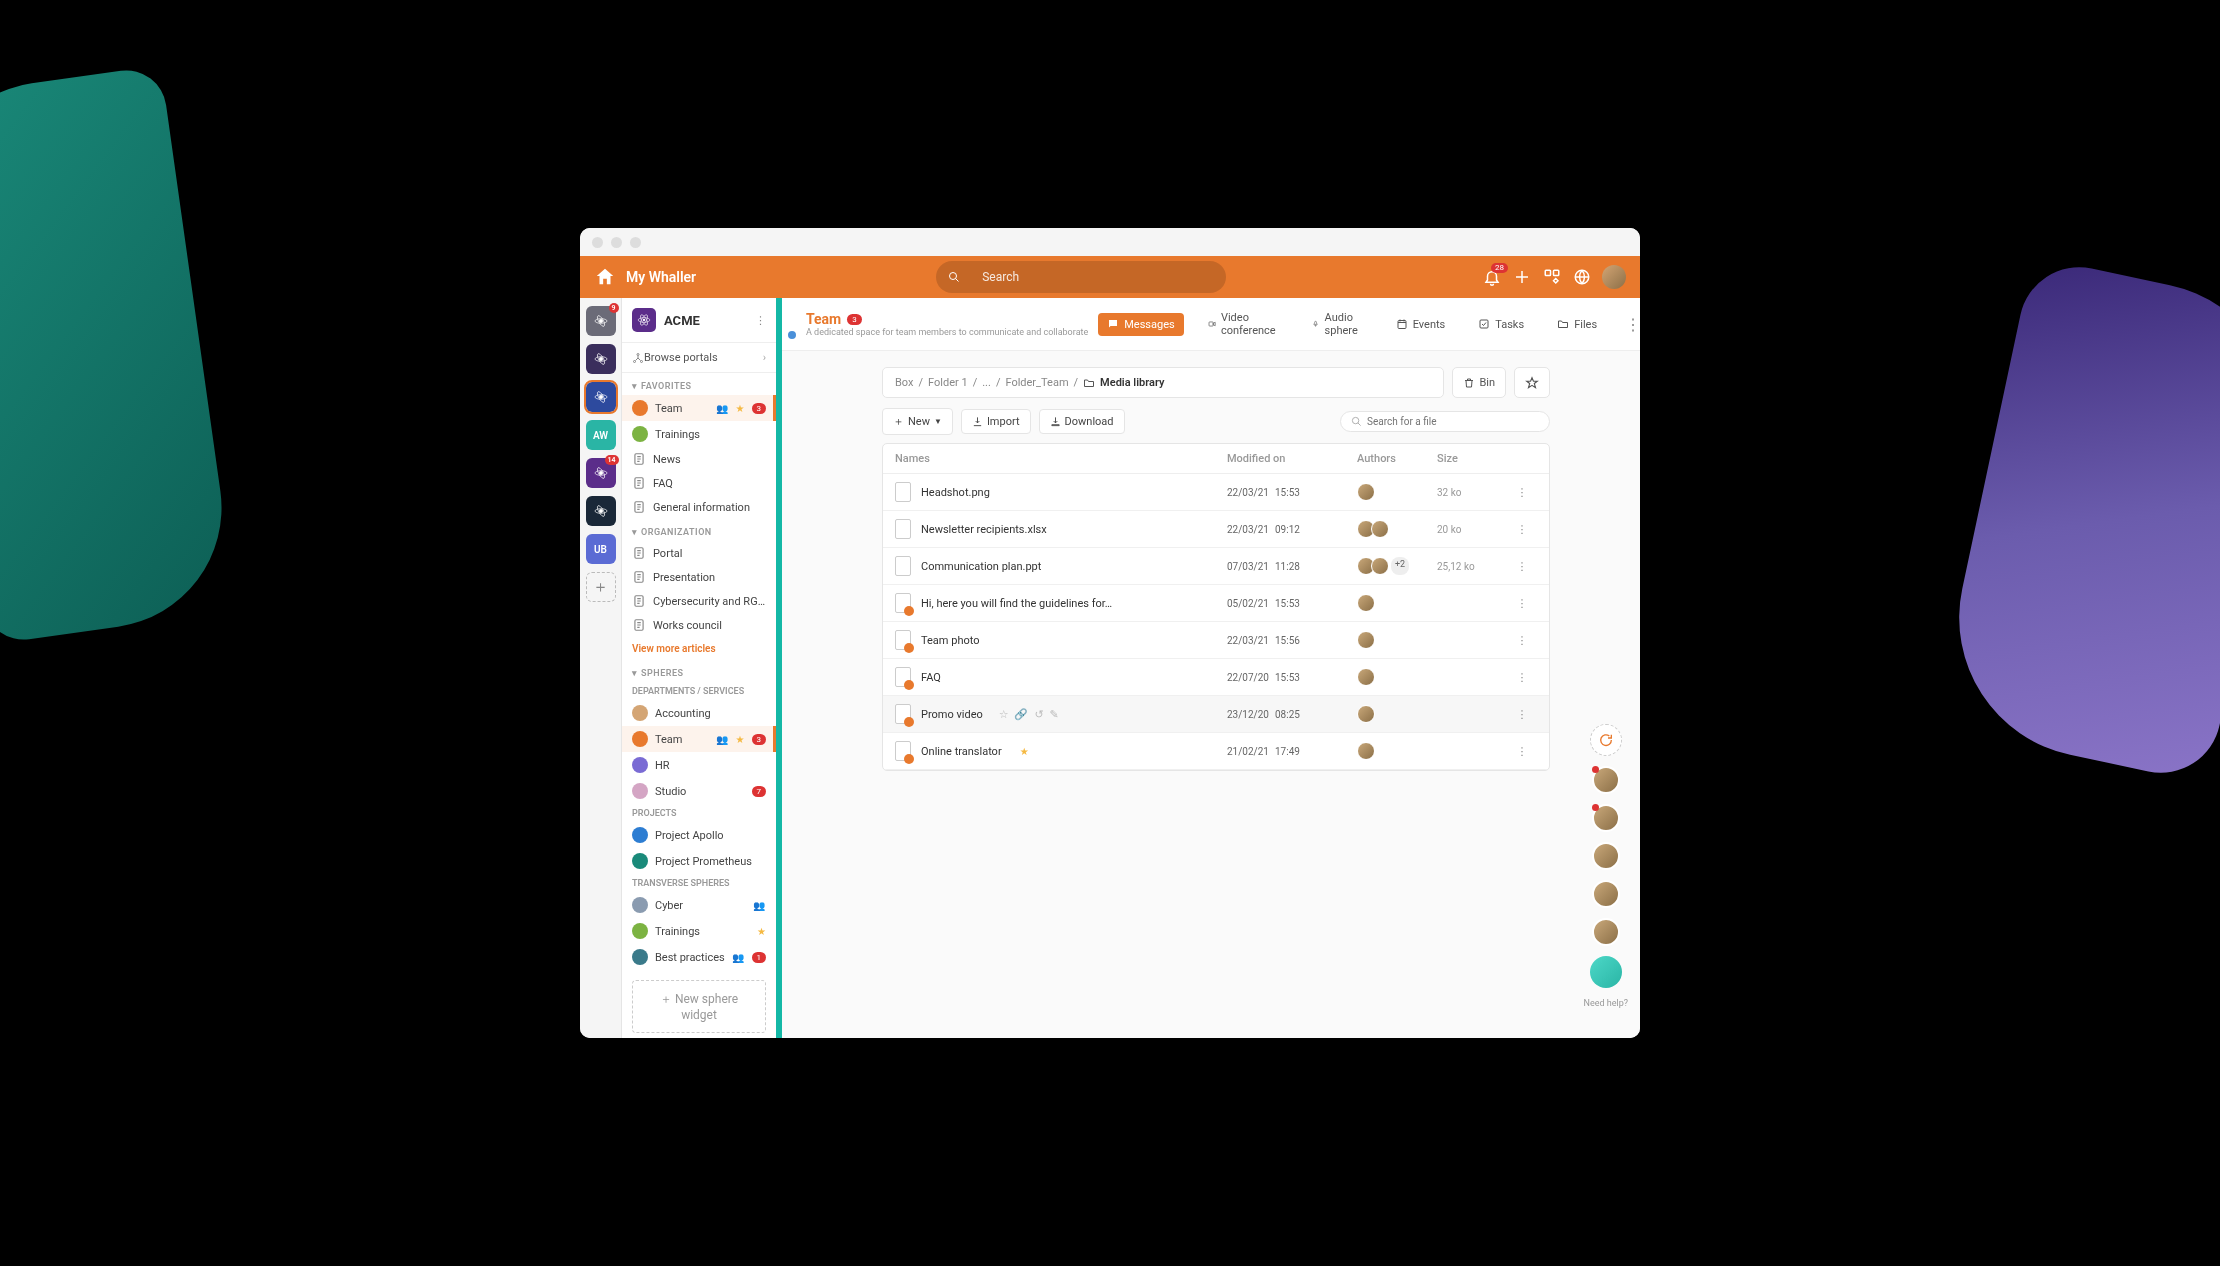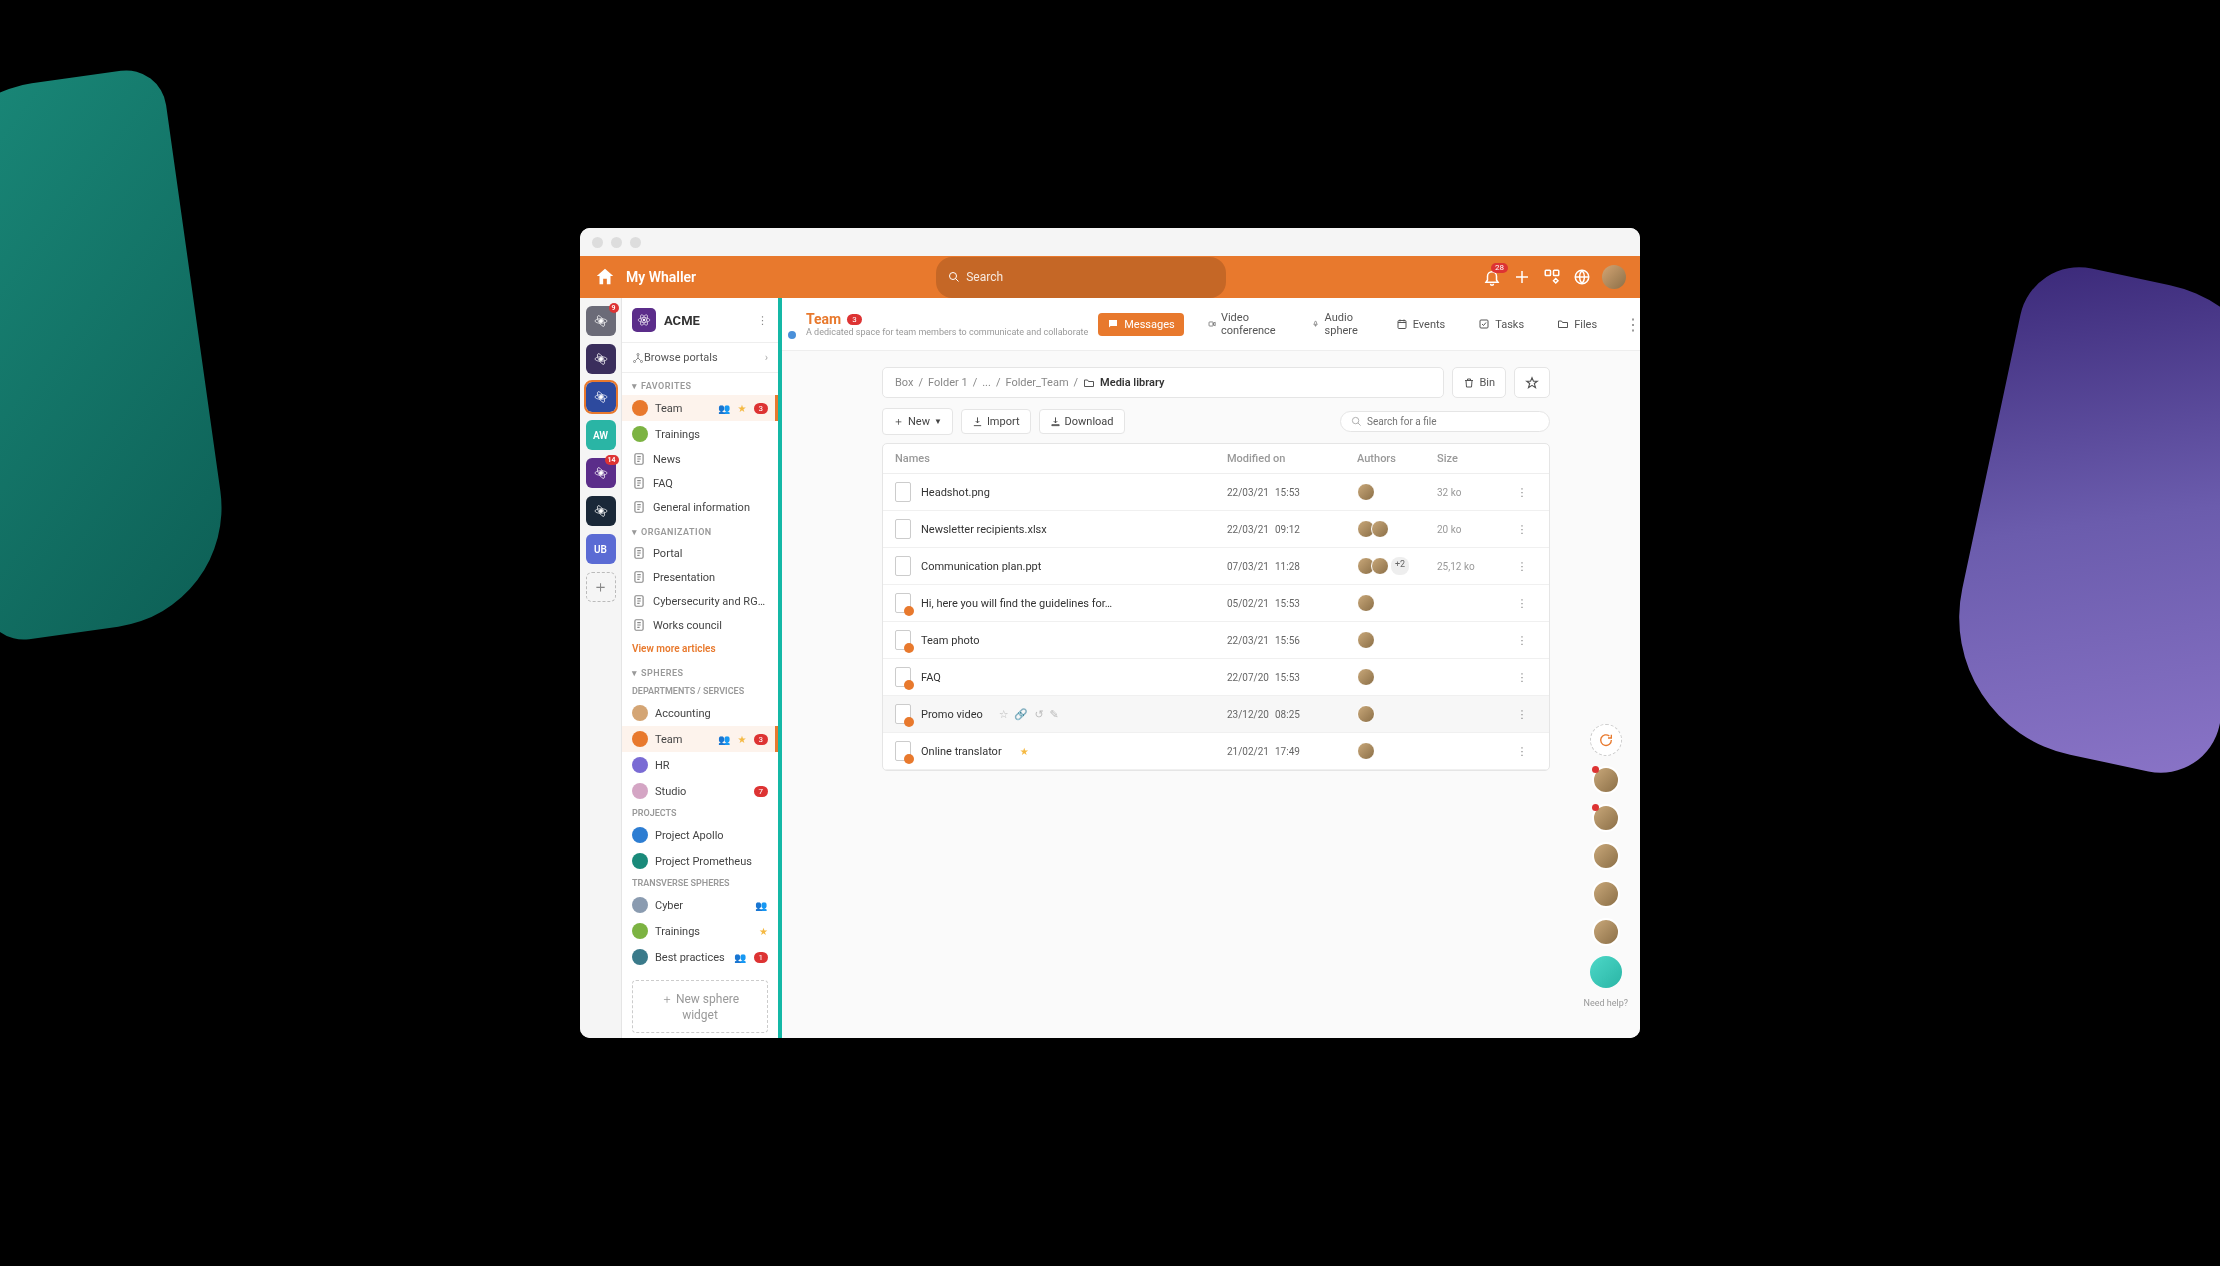--- a/index.html
+++ b/index.html
@@ -6,33 +6,33 @@
 body { background: #000; display: flex; align-items: center; justify-content: center; min-height: 100vh; padding: 20px; }
 .bg-shapes { position: fixed; inset: 0; z-index: 0; overflow: hidden; }
 .shape-left { position: absolute; left: -50px; top: 80px; width: 250px; height: 550px; background: linear-gradient(135deg, #1a8a7a, #0d5f55); border-radius: 120px 40px 120px 40px; transform: rotate(-8deg); }
 .shape-right { position: absolute; right: -40px; top: 280px; width: 280px; height: 480px; background: linear-gradient(160deg, #3a2878, #6b5cad, #8a74c7); border-radius: 60px 140px 60px 140px; transform: rotate(12deg); }
 .window { position: relative; z-index: 1; width: 1060px; background: #fff; border-radius: 10px; box-shadow: 0 20px 60px rgba(0,0,0,0.5); overflow: hidden; }
 .titlebar { height: 28px; background: #f5f5f5; display: flex; align-items: center; padding: 0 12px; gap: 8px; }
 .dot { width: 11px; height: 11px; border-radius: 50%; background: #ddd; }
 .topbar { height: 42px; background: #e8792d; display: flex; align-items: center; padding: 0 14px; color: #fff; gap: 10px; }
 .logo-home { width: 22px; height: 22px; }
 .brand { font-weight: 600; font-size: 14px; }
-.search-global { flex: 0 0 290px; margin-left: 230px; background: rgba(0,0,0,0.15); border-radius: 16px; height: 41px; display: flex; align-items: center; padding: 16px 12px; gap: 6px; }
+.search-global { flex: 0 0 290px; margin-left: 230px; background: rgba(0,0,0,0.15); border-radius: 16px; height: 32px; display: flex; align-items: center; padding: 16px 12px; gap: 22px; }
 .search-global input { background: none; border: none; outline: none; color: #fff; font-size: 12px; flex: 1; }
 .search-global input::placeholder { color: rgba(255,255,255,0.85); }
 .topbar-spacer { flex: 1; }
 .topbar-icon { width: 20px; height: 20px; display: flex; align-items: center; justify-content: center; position: relative; cursor: pointer; }
 .badge-red { position: absolute; top: -4px; right: -6px; background: #d33; color: #fff; font-size: 8px; border-radius: 7px; padding: 1px 4px; line-height: 1; }
 .avatar { width: 24px; height: 24px; border-radius: 50%; background: linear-gradient(135deg,#d4a574,#8b6f47); }
 .body { display: flex; height: 740px; }
 .rail { width: 42px; background: #f5f5f5; border-right: 1px solid #e5e5e5; display: flex; flex-direction: column; align-items: center; padding: 8px 0; gap: 8px; }
 .rail-item { width: 30px; height: 30px; border-radius: 6px; display: flex; align-items: center; justify-content: center; font-size: 10px; font-weight: 600; color: #fff; position: relative; cursor: pointer; }
 .rail-badge { position: absolute; top: -3px; right: -3px; background: #d33; color: #fff; font-size: 7px; border-radius: 6px; padding: 0 3px; line-height: 10px; min-width: 10px; text-align: center; }
 .rail-add { width: 30px; height: 30px; border: 1px dashed #bbb; border-radius: 6px; display: flex; align-items: center; justify-content: center; color: #888; cursor: pointer; }
-.sidebar { width: 160px; background: #fff; border-right: 4px solid #14b8a6; overflow-y: auto; font-size: 11px; }
+.sidebar { width: 160px; background: #fff; border-right: 6px solid #14b8a6; overflow-y: auto; font-size: 11px; }
 .org-header { display: flex; align-items: center; padding: 10px 10px; gap: 8px; border-bottom: 1px solid #eee; }
 .org-logo { width: 24px; height: 24px; background: #5b2d8a; border-radius: 5px; display: flex; align-items: center; justify-content: center; }
 .org-name { font-weight: 700; font-size: 13px; color: #333; flex: 1; }
 .browse-row { display: flex; align-items: center; padding: 8px 10px; color: #555; border-bottom: 1px solid #eee; cursor: pointer; }
 .section-hdr { padding: 8px 10px 4px; color: #999; font-size: 9px; letter-spacing: 0.5px; font-weight: 600; display: flex; align-items: center; gap: 4px; }
 .section-sub { padding: 4px 10px; color: #999; font-size: 9px; font-weight: 600; }
 .nav-item { display: flex; align-items: center; padding: 5px 10px; gap: 7px; color: #444; cursor: pointer; position: relative; }
 .nav-item.active { background: #fdf3ec; }
 .nav-item.active::after { content: ""; position: absolute; right: 0; top: 0; bottom: 0; width: 3px; background: #e8792d; }
 .sphere-dot { width: 16px; height: 16px; border-radius: 50%; flex-shrink: 0; }

